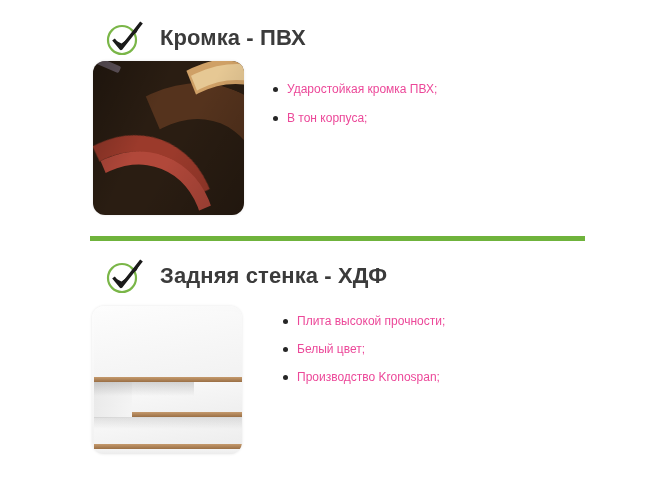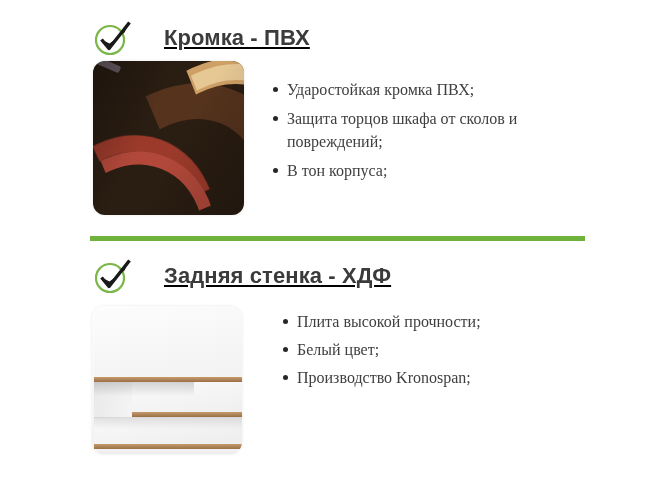--- a/index.html
+++ b/index.html
@@ -26,25 +26,24 @@
     position: absolute;
     left: 0;
     width: 652px;
   }
   #section-edge { top: 0px; }
   #section-back { top: 240px; }
 
   
   .heading-row {
     position: absolute;
-    left: 92px;
+    left: 104px;
     display: flex;
     align-items: center;
-    gap: 16px;
-    text-decoration: underline;
+    gap: 0px;
   }
   #heading-row-edge { top: 18px; }
   #heading-row-back { top: 16px; }
 
   .check-icon {
     width: 44px;
     height: 40px;
     position: relative;
     flex: 0 0 auto;
   }
@@ -192,25 +191,24 @@
     margin: 0;
     padding: 0;
     list-style: none;
   }
   #list-edge { left: 272px; top: 78px; width: 300px; }
   #list-back { left: 282px; top: 70px; width: 300px; }
 
   .bullet-list li {
     position: relative;
     padding-left: 15px;
-    font-size: 16px;
-    color: #404040;
+    font-size: 12px;
+    color: #ec4899;
     line-height: 23px;
     margin-bottom: 6px;
-    font-family: Liberation Serif, serif;
   }
   #list-back li { margin-bottom: 5px; }
 
   .bullet-list li::before {
     content: "";
     position: absolute;
     left: 1px;
     top: 9px;
     width: 5px;
     height: 5px;
@@ -253,21 +251,20 @@
       <div class="band band-wood-a"></div>
       <div class="band band-wood-b"></div>
       <div class="band band-black"></div>
       <div class="band band-gray"></div>
       <div class="band-seam"></div>
       <div class="photo-vignette"></div>
     </div>
 
     <ul class="bullet-list" id="list-edge">
       <li>Ударостойкая кромка ПВХ;</li>
-      <li>Защита торцов шкафа от сколов и повреждений;</li>
       <li>В тон корпуса;</li>
     </ul>
   </div>
 
   <div id="divider"></div>
 
   <div class="section" id="section-back">
 
     <div class="heading-row" id="heading-row-back">
       <span class="check-icon">

